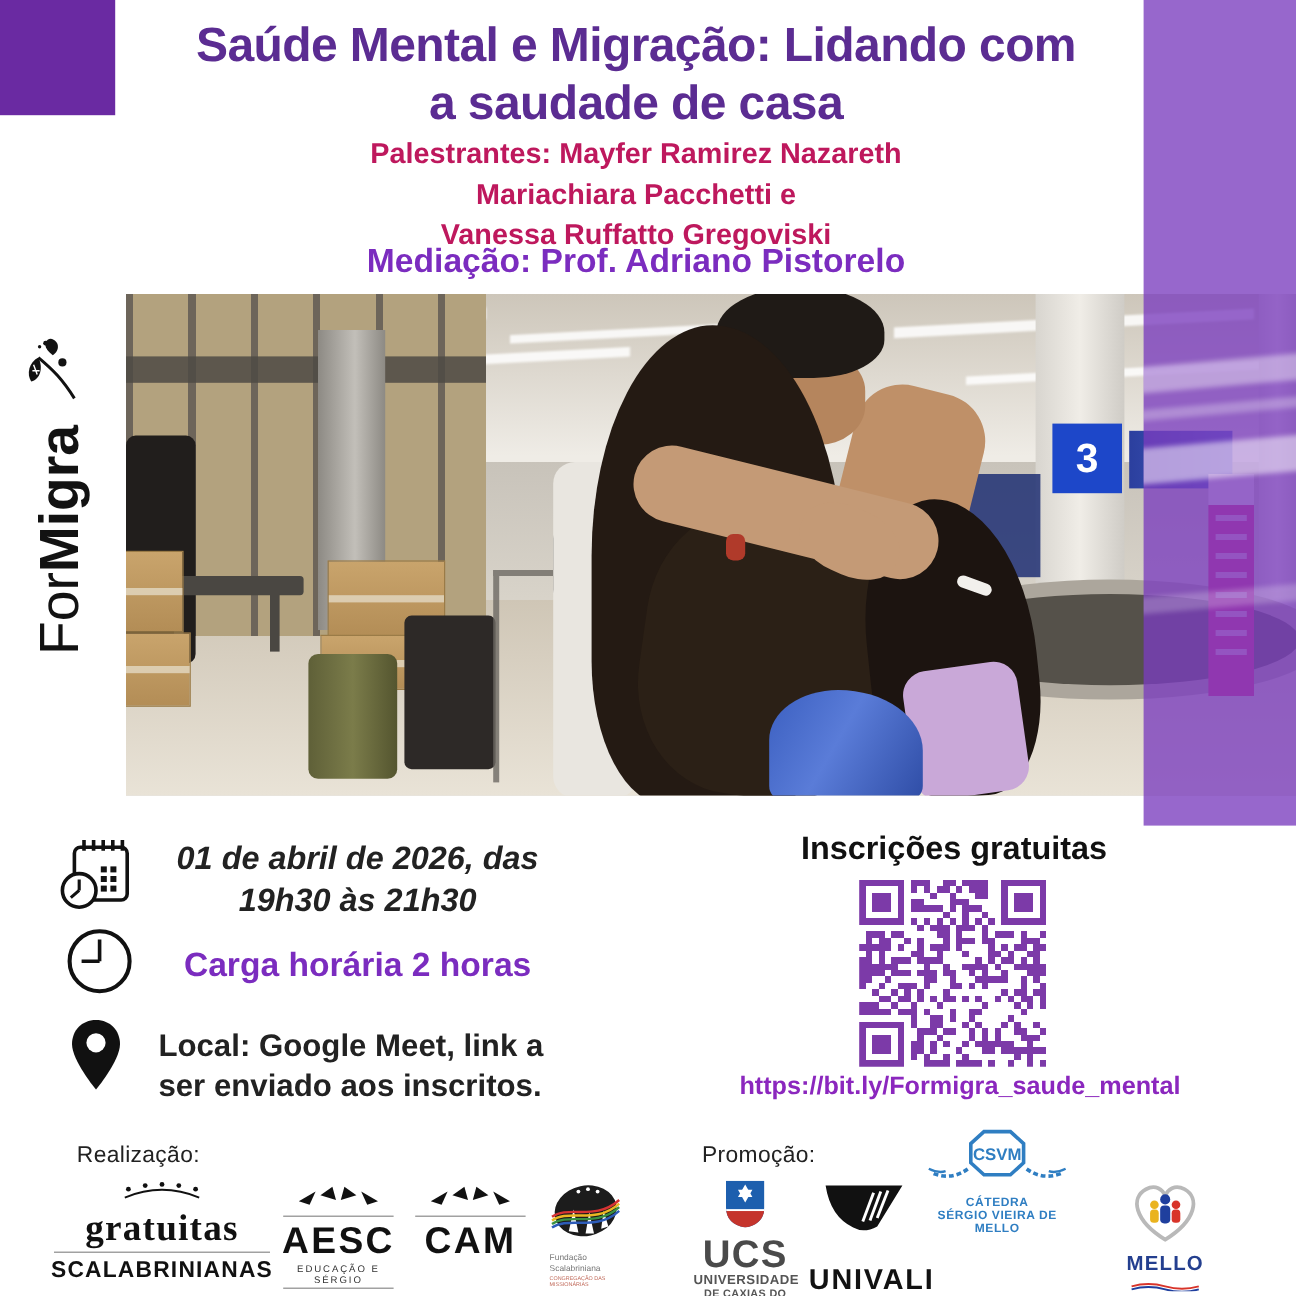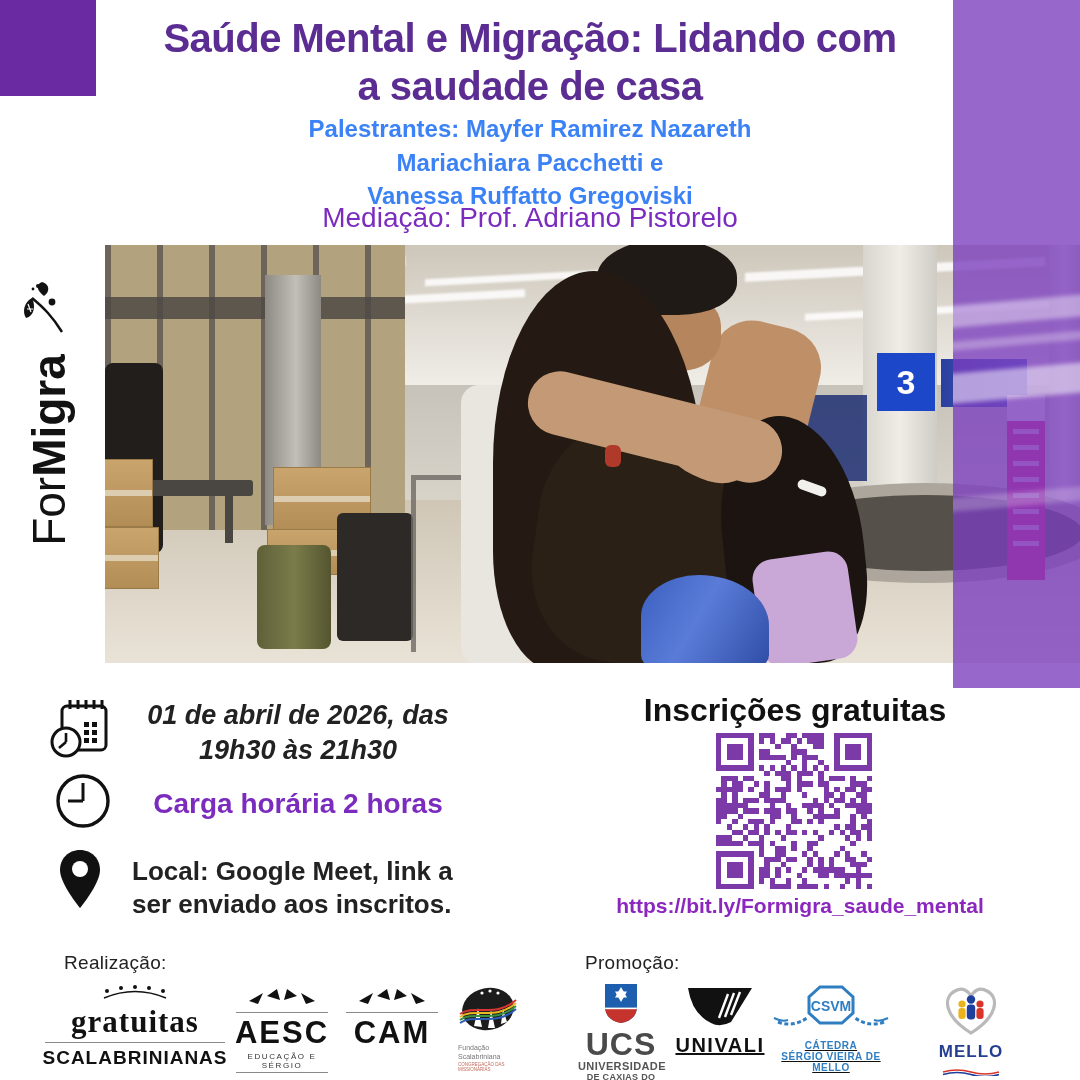--- a/index.html
+++ b/index.html
@@ -10,23 +10,23 @@
   
   .corner-square{left:0;top:0;width:96px;height:96px;background:var(--corner_purple,#6A2AA2);}
   .purple-band{left:953px;top:0;width:127px;height:688px;background:var(--band_rgba,rgba(122,60,190,0.78));
                z-index:5;overflow:hidden;}
   .band-streak{position:absolute;left:-15px;width:160px;background:#ffffff;filter:blur(2px);transform:skewY(-5deg);}
 
   
   .title{left:90px;top:14px;width:880px;text-align:center;font-size:40px;line-height:1.2;
          font-weight:800;color:var(--title_purple,#5B2C92);letter-spacing:-0.5px;}
   .speakers{left:90px;top:112px;width:880px;text-align:center;font-size:24px;line-height:1.4;
-            font-weight:700;color:#3b82f6;}
+            font-weight:700;color:#be185d;}
   .mediation{left:90px;top:202px;width:880px;text-align:center;font-size:28px;
-             font-weight:400;color:var(--accent_purple,#7B2CBF);}
+             font-weight:700;color:var(--accent_purple,#7B2CBF);}
 
   
   .formigra{left:-93px;top:415px;width:300px;height:70px;transform:rotate(-90deg);
             text-align:center;font-size:46px;color:#121212;z-index:6;white-space:nowrap;}
   .formigra .fm-light{font-weight:400;}
   .formigra .fm-bold{font-weight:800;}
   .leaf-wrap{left:22px;top:282px;z-index:7;}
 
   
   .photo{left:105px;top:245px;width:975px;height:418px;overflow:hidden;background:#d8d2c8;z-index:1;}
@@ -76,21 +76,21 @@
   .info-text{font-weight:800;color:#222222;}
   .date-text{left:118px;top:698px;width:360px;text-align:center;font-size:27px;line-height:1.3;font-style:italic;}
   .duration-text{left:118px;top:788px;width:360px;text-align:center;font-size:28px;font-weight:800;
                  color:var(--accent_purple,#7B2CBF);}
   .location-text{left:132px;top:855px;width:390px;font-size:26px;line-height:1.25;}
   .icon-cal{left:48px;top:696px;}
   .icon-clock{left:54px;top:772px;}
   .icon-pin{left:58px;top:848px;}
 
   
-  .reg-heading{left:625px;top:692px;width:340px;text-align:center;font-size:32px;font-weight:800;color:#111111;}
+  .reg-heading{left:625px;top:692px;width:340px;text-align:center;font-size:27px;font-weight:800;color:#111111;}
   .qr-box{left:716px;top:733px;width:156px;height:156px;background:#ffffff;}
   .reg-link{left:575px;top:894px;width:450px;text-align:center;font-size:21px;font-weight:800;
             color:var(--link_purple,#8B27BE);}
 
   
   .section-label{font-size:19px;color:#222222;letter-spacing:.3px;}
   .lbl-real{left:64px;top:952px;}
   .lbl-promo{left:585px;top:952px;}
   .logo{text-align:center;color:#111111;}
   .logo-line{height:1px;background:#8a8a8a;margin:2px auto;}
@@ -103,22 +103,22 @@
   .cam{left:342px;top:988px;width:100px;}
   .cam .cname{font-weight:700;font-size:31px;letter-spacing:2px;}
   .fundacao{left:448px;top:982px;width:80px;}
   .fundacao .ftext{font-size:7px;color:#777;text-align:left;margin-left:10px;line-height:1.25;}
   .fundacao .ftext2{font-size:4.5px;color:#c06a5a;text-align:left;margin-left:10px;}
   .ucs{left:578px;top:982px;width:86px;}
   .ucs .uname{font-weight:800;font-size:32px;color:#4a4a4a;letter-spacing:1px;line-height:1;}
   .ucs .usub1{font-size:11px;font-weight:700;color:#555;letter-spacing:.4px;}
   .ucs .usub2{font-size:9px;font-weight:700;color:#555;letter-spacing:.3px;}
   .univali{left:674px;top:984px;width:92px;}
-  .univali .vname{font-weight:800;font-size:20px;letter-spacing:1.5px;margin-top:2px;text-decoration:underline;}
-  .csvm{left:772px;top:984px;width:118px;text-decoration:underline;}
+  .univali .vname{font-weight:800;font-size:24px;letter-spacing:1.5px;margin-top:20px;}
+  .csvm{left:772px;top:940px;width:118px;}
   .csvm .csub{font-size:10px;font-weight:800;color:#2f7ec2;letter-spacing:.5px;}
   .avmg{left:934px;top:982px;width:74px;}
   .avmg .aname{font-weight:800;font-size:17px;color:#243f8f;letter-spacing:1px;}
 </style>
 </head>
 <body>
 
 <div class="poster">
 
   <div class="abs corner-square"></div>

